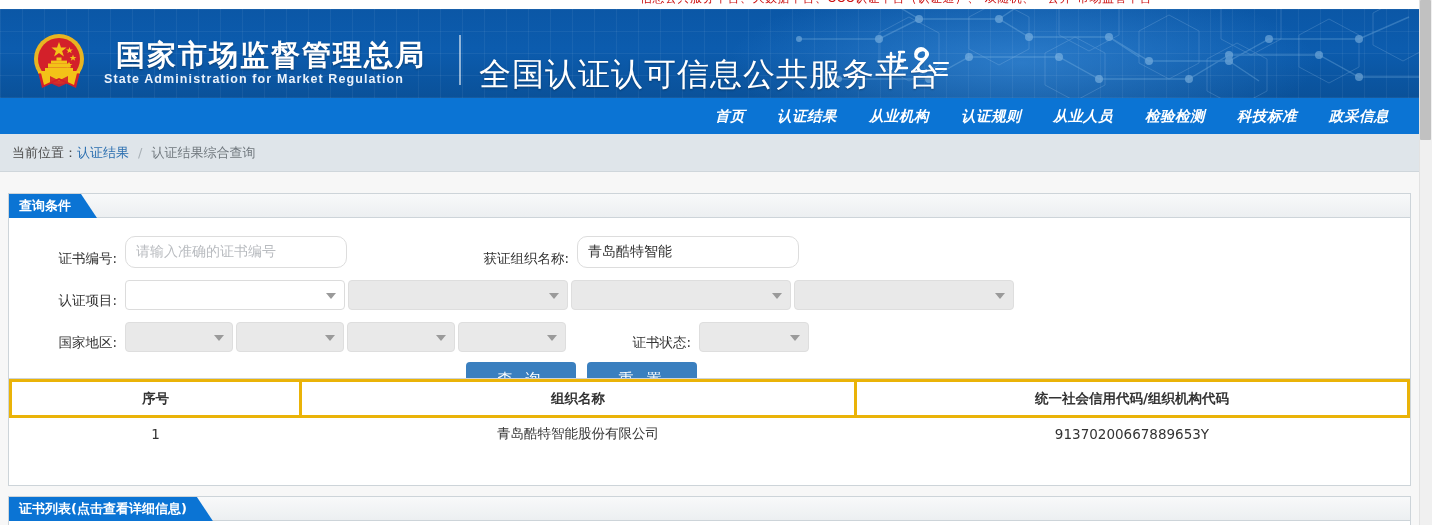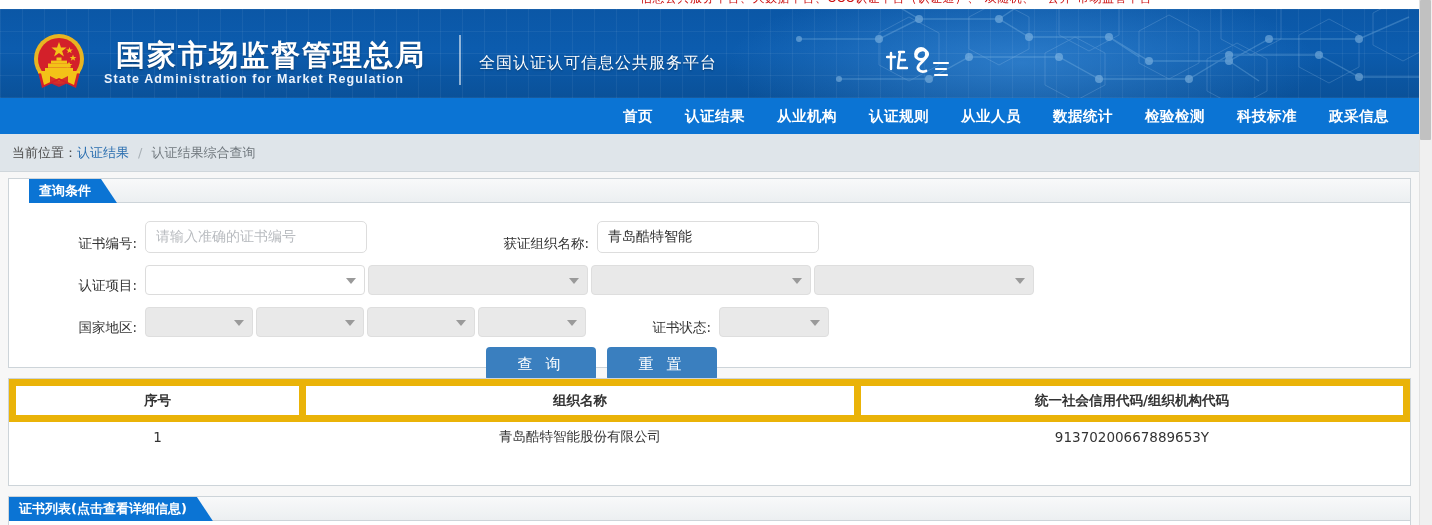--- a/index.html
+++ b/index.html
@@ -55,36 +55,36 @@
     font-size: 12.5px; font-weight: bold; color: #eaf2fb;
     letter-spacing: 1.1px;
     font-family: "Liberation Sans", sans-serif;
   }
   .banner-div {
     position: absolute; left: 459px; top: 26px; width: 2px; height: 50px;
     background: rgba(255,255,255,0.55);
   }
   .title-platform {
     position: absolute; left: 479px; top: 44px;
-    font-size: 16px; color: #ffffff; letter-spacing: 1px;
+    font-size: 32px; color: #ffffff; letter-spacing: 1px;
     font-family: "DejaVu Sans", "Liberation Sans", sans-serif;
     text-shadow: 0 1px 2px rgba(0,0,0,.3);
   }
   .logo-ren {
     position: absolute; left: 886px; top: 34px;
     width: 64px; height: 40px;
   }
   
   .nav {
     position: absolute; left: 0; top: 98px; width: 1419px; height: 36px;
     background: #0b74d4;
   }
   .nav-inner {
     position: absolute; right: 14px; top: 0; height: 36px;
-    display: flex; align-items: center; gap: 0;
+    display: flex; align-items: center; gap: 0; font-style: italic;
   }
   .nav-item {
     padding: 0 16px; height: 36px; line-height: 36px;
     color: #ffffff; font-size: 14.5px; cursor: pointer;
     font-family: "DejaVu Sans", "Liberation Sans", sans-serif;
     font-weight: bold; letter-spacing: .5px;
     white-space: nowrap;
   }
   
   .crumb {
@@ -115,33 +115,33 @@
     position: absolute; left: 0; top: 0; height: 24px;
     background: #0b74d4;
     color: #ffffff; font-size: 13px; font-weight: bold;
     padding: 0 26px 0 10px;
     line-height: 24px;
     white-space: nowrap;
     font-family: "DejaVu Sans", "Liberation Sans", sans-serif;
     clip-path: polygon(0 0, calc(100% - 16px) 0, 100% 100%, 0 100%);
   }
   
-  #panel-query { top: 178px; height: 190px; padding-left: 20px; }
+  #panel-query { top: 193px; height: 190px; }
   .form-row {
     display: flex; align-items: flex-end; height: 36px;
     margin-top: 6px;
   }
   .form-row.r1 { margin-top: 14px; }
   .lbl {
     width: 116px; text-align: right; padding-right: 8px;
     font-size: 13.5px; color: #333;
     font-family: "DejaVu Sans", "Liberation Sans", sans-serif;
   }
   input.txt {
-    height: 32px; border: 1px solid #ddd; border-radius: 5px;
+    height: 32px; border: 1px solid #ddd; border-radius: 10px;
     padding: 0 10px; font-size: 14px; color: #333;
     background: #fff; outline: none;
     font-family: Liberation Serif, serif;
   }
   input.txt::placeholder { color: #b9bcc0; }
   #cert-no { width: 222px; }
   #org-name { width: 222px; }
   .sel {
     position: relative; height: 30px; border: 1px solid #dcdcdc;
     border-radius: 4px; background: #fff;
@@ -163,21 +163,21 @@
     letter-spacing: 4px;
     font-family: "DejaVu Sans", "Liberation Sans", sans-serif;
   }
   
   #panel-org { top: 378px; height: 108px; }
   table.grid { width: 100%; border-collapse: collapse; }
   table.grid th {
     font-size: 13.5px; color: #333; font-weight: bold;
     height: 36px;
     background: #ffffff;
-    border: 7px solid #eab308;
+    border: 3px solid #eab308;
     font-family: "DejaVu Sans", "Liberation Sans", sans-serif;
   }
   table.grid td {
     font-size: 13.5px; color: #333; text-align: center;
     height: 34px; background: #fff;
     border: none;
     font-family: "DejaVu Sans", "Liberation Sans", sans-serif;
   }
   table.grid tbody tr { cursor: pointer; }
   .col-a { width: 290px; }
@@ -293,21 +293,20 @@
     </svg>
   </div>
 
   <div class="nav">
     <div class="nav-inner">
       <div class="nav-item">首页</div>
       <div class="nav-item">认证结果</div>
       <div class="nav-item">从业机构</div>
       <div class="nav-item">认证规则</div>
       <div class="nav-item">从业人员</div>
-      <div class="nav-item">数据统计</div>
       <div class="nav-item">检验检测</div>
       <div class="nav-item">科技标准</div>
       <div class="nav-item">政采信息</div>
     </div>
   </div>
 
   <div class="crumb">
     <span>当前位置：</span>
     <a>认证结果</a>
     <span class="sep">/</span>

